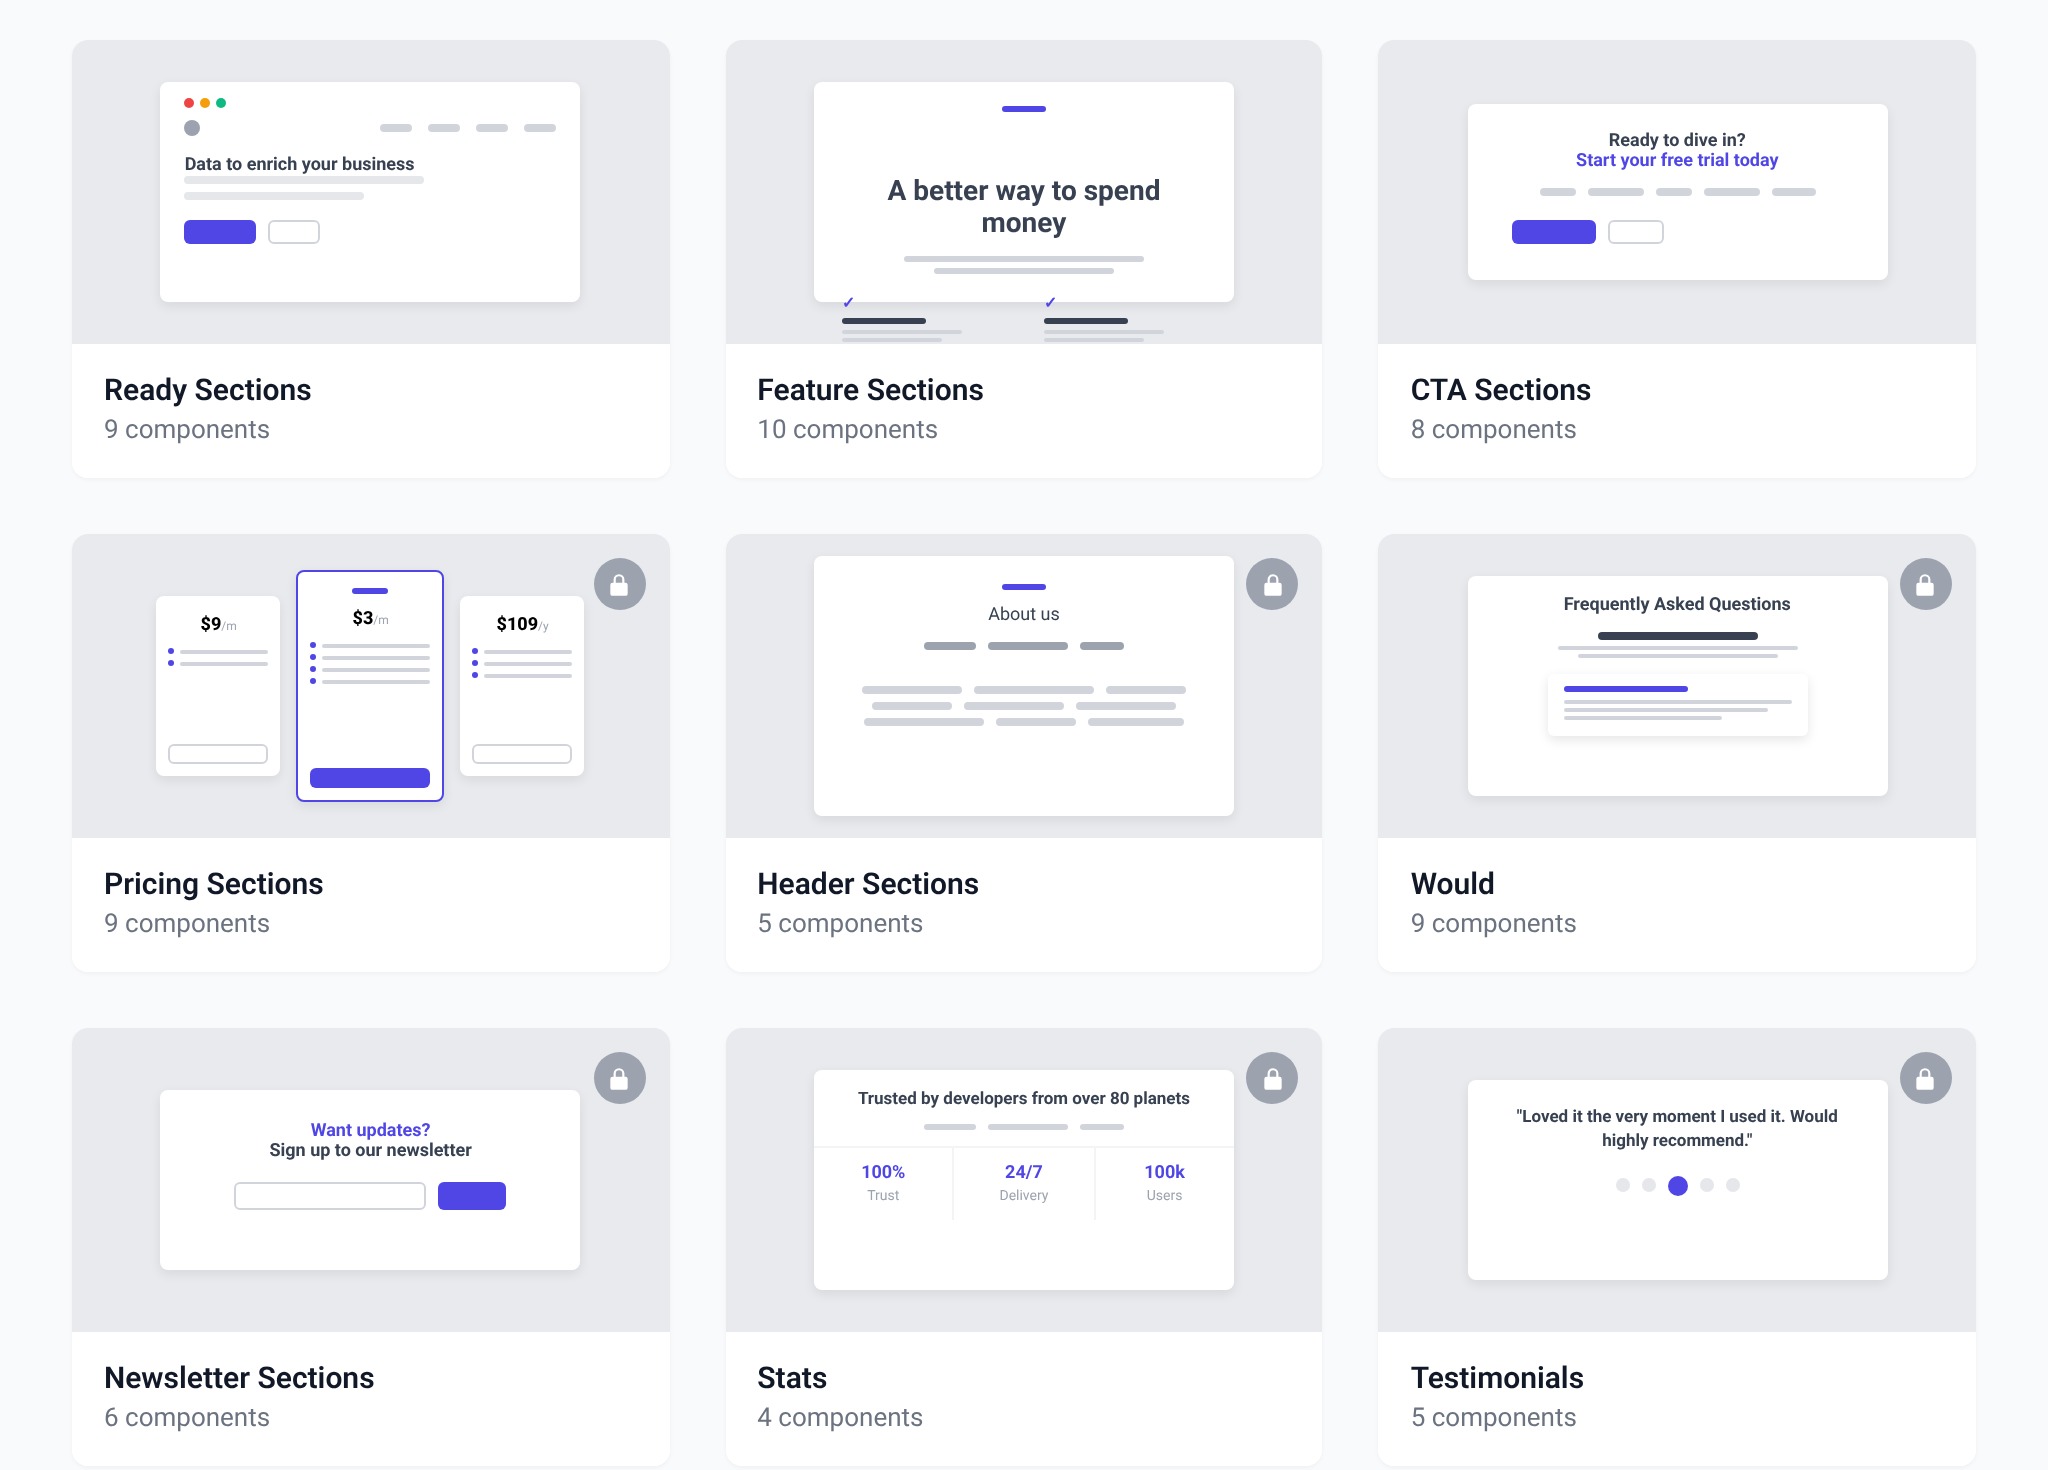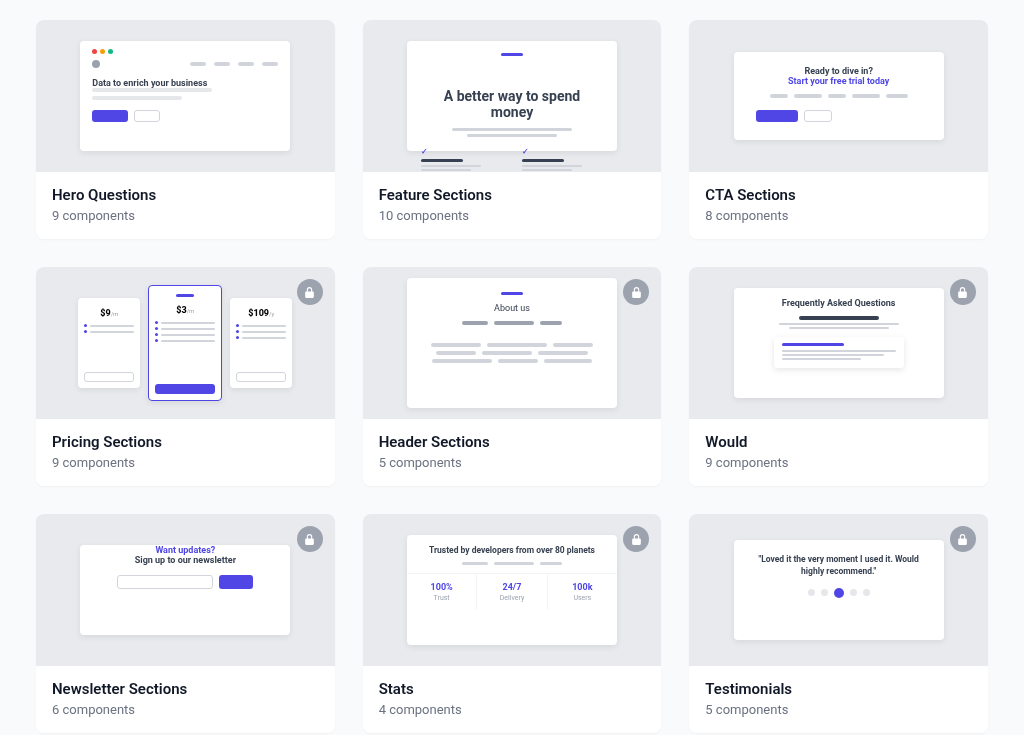--- a/index.html
+++ b/index.html
@@ -128,21 +128,21 @@
 
   
   .mock-faq{width:210px;height:110px;padding:10px 14px;text-align:center;position:relative;}
   .mock-faq .ft{font-weight:700;font-size:9px;margin-bottom:8px;}
   .mock-faq .qline{height:4px;background:#374151;border-radius:2px;margin:0 auto 3px;}
   .mock-faq .aline{height:2px;background:#d1d5db;border-radius:2px;margin:2px auto;}
   .faq-panel{background:#fff;box-shadow:0 2px 6px rgba(0,0,0,0.1);border-radius:3px;padding:6px 8px;width:130px;margin:8px auto 0;text-align:left;}
   .faq-panel .q{height:3px;background:#4f46e5;border-radius:2px;margin-bottom:4px;width:62px;}
 
   
-  .mock-news{width:210px;height:90px;text-align:center;}
+  .mock-news{width:210px;height:90px;padding:16px;text-align:center;}
   .mock-news .l1{font-weight:700;font-size:9px;color:#4f46e5;}
   .mock-news .l2{font-weight:700;font-size:9px;margin-bottom:10px;}
   .nform{display:flex;gap:6px;justify-content:center;}
   .ninput{width:96px;height:14px;border:1px solid #d1d5db;border-radius:3px;}
   .nbtn{width:34px;height:14px;background:#4f46e5;border-radius:3px;}
 
   
   .mock-stats{width:210px;height:110px;padding:10px 10px 0;text-align:center;}
   .mock-stats .st{font-weight:700;font-size:8.5px;line-height:1.3;margin-bottom:6px;}
   .mock-stats .lines{display:flex;gap:6px;justify-content:center;margin-bottom:8px;}
@@ -184,21 +184,21 @@
         <div class="ht">Data to enrich your business</div>
         <div class="hl"></div>
           <div class="hl hl2"></div>
         <div class="btns">
             <div class="btn-p"></div>
             <div class="btn-s"></div>
           </div>
       </div>
     </div>
     <div class="info">
-      <div class="title">Hero Questions</div>
+      <div class="title">Ready Sections</div>
       <div class="sub">9 components</div>
     </div>
   </div>
 
   <div class="card">
     <div class="preview">
       <div class="mock mock-feature">
         <div class="accent-dash"></div>
         <div class="ft">A better way to spend money</div>
         <div class="fline" style="width:120px;margin:3px auto;"></div>

